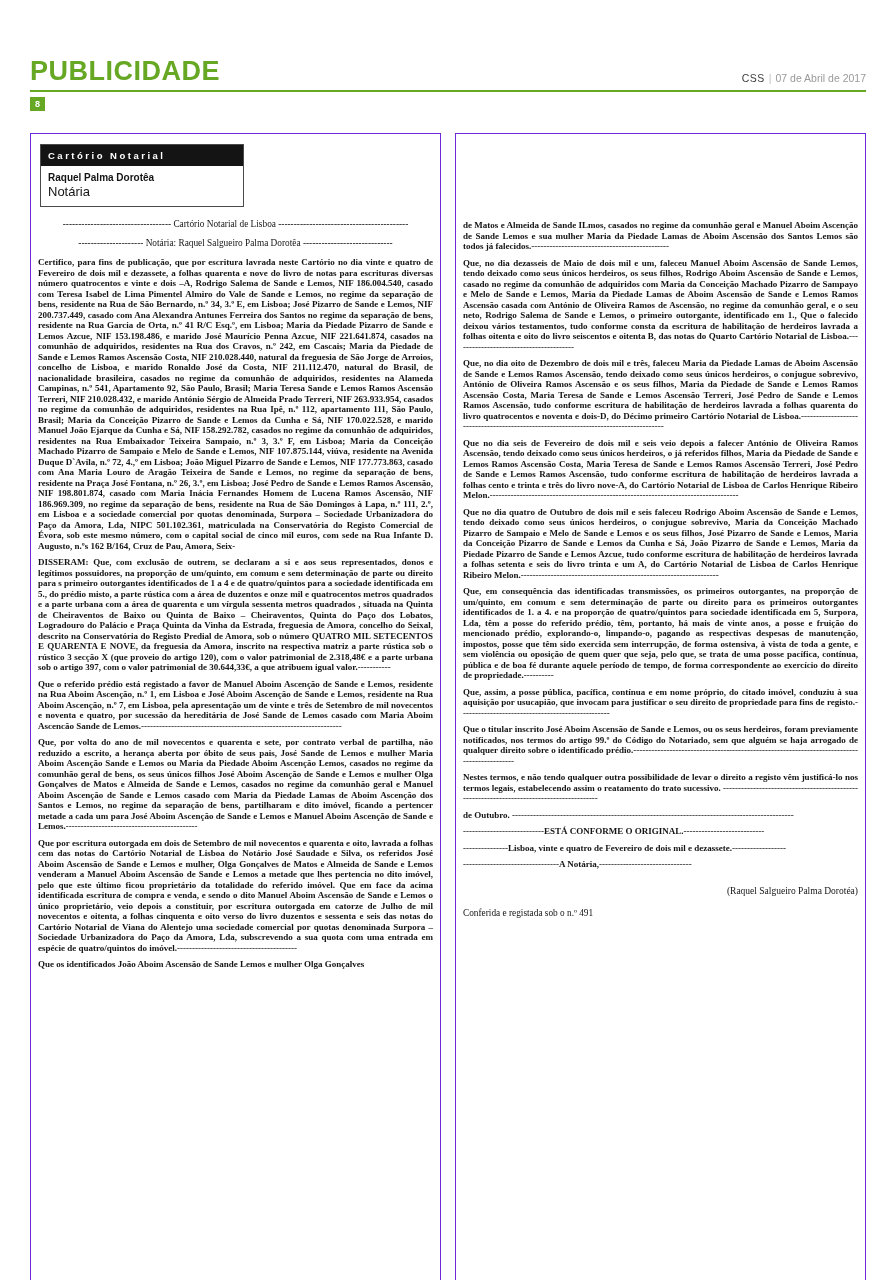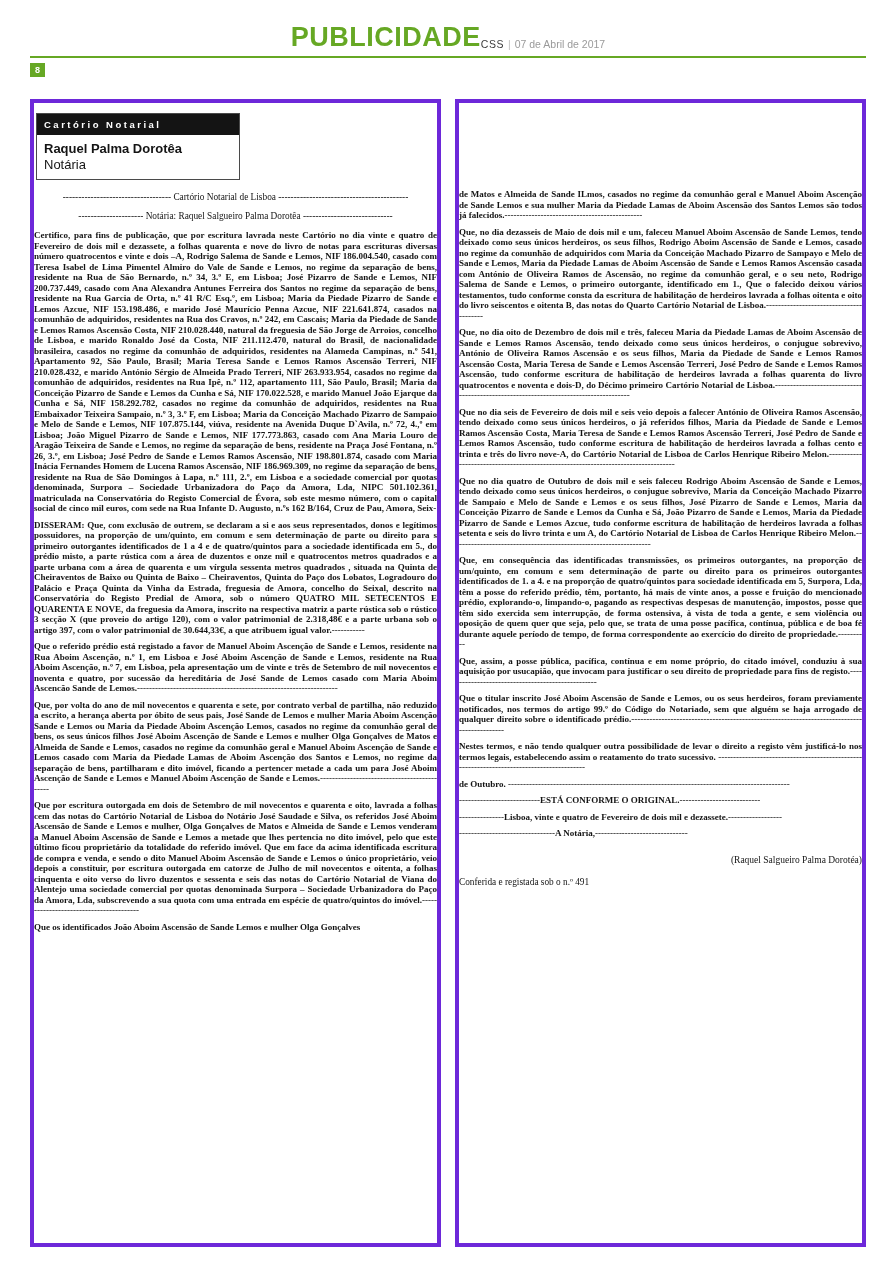--- a/index.html
+++ b/index.html
@@ -12,22 +12,23 @@
     position: relative;
     width: 896px; height: 1280px;
     box-sizing: border-box;
     padding: 22px 30px 20px 30px;
     font-family: "Liberation Serif", serif;
     background: #ffffff;
     color: #141414;
   }
   .masthead-row {
     display: flex;
-    justify-content: center;
+    justify-content: space-between;
     align-items: flex-end;
+    margin-top: 34px;
   }
   .masthead {
     margin: 0;
     font-family: "Liberation Sans", sans-serif;
     font-size: 27px;
     font-weight: 600;
     letter-spacing: 0.5px;
     color: #66a824;
   }
   .edition {
@@ -54,40 +55,40 @@
     margin-top: 5px;
   }
   .columns {
     display: flex;
     gap: 14px;
     margin-top: 22px;
     height: 1148px;
   }
   .col {
     flex: 1;
-    border: 4px solid #6d28d9;
-    padding: 8px 0;
+    border: 1px solid #6d28d9;
+    padding: 8px 7px;
     box-sizing: border-box;
     overflow: hidden;
   }
   .notary-logo {
     width: 202px;
     border: 1px solid #4a4a4a;
     margin: 2px 0 12px 2px;
     font-family: "Liberation Sans", sans-serif;
   }
   .logo-bar {
     background: #141414;
     color: #ffffff;
     font-size: 9.5px;
     font-weight: bold;
     letter-spacing: 2.5px;
     padding: 5px 7px;
   }
-  .logo-name { font-size: 13px; font-weight: bold; padding: 6px 7px 1px 7px; }
+  .logo-name { font-size: 10px; font-weight: bold; padding: 6px 7px 1px 7px; }
   .logo-role { font-size: 13px; padding: 0 7px 7px 7px; }
   .title-lines p {
     text-align: center;
     font-size: 9.3px;
     line-height: 11px;
     margin: 0 0 8px 0;
   }
   .body-text p {
     font-size: 9px;
     line-height: 10.5px;

